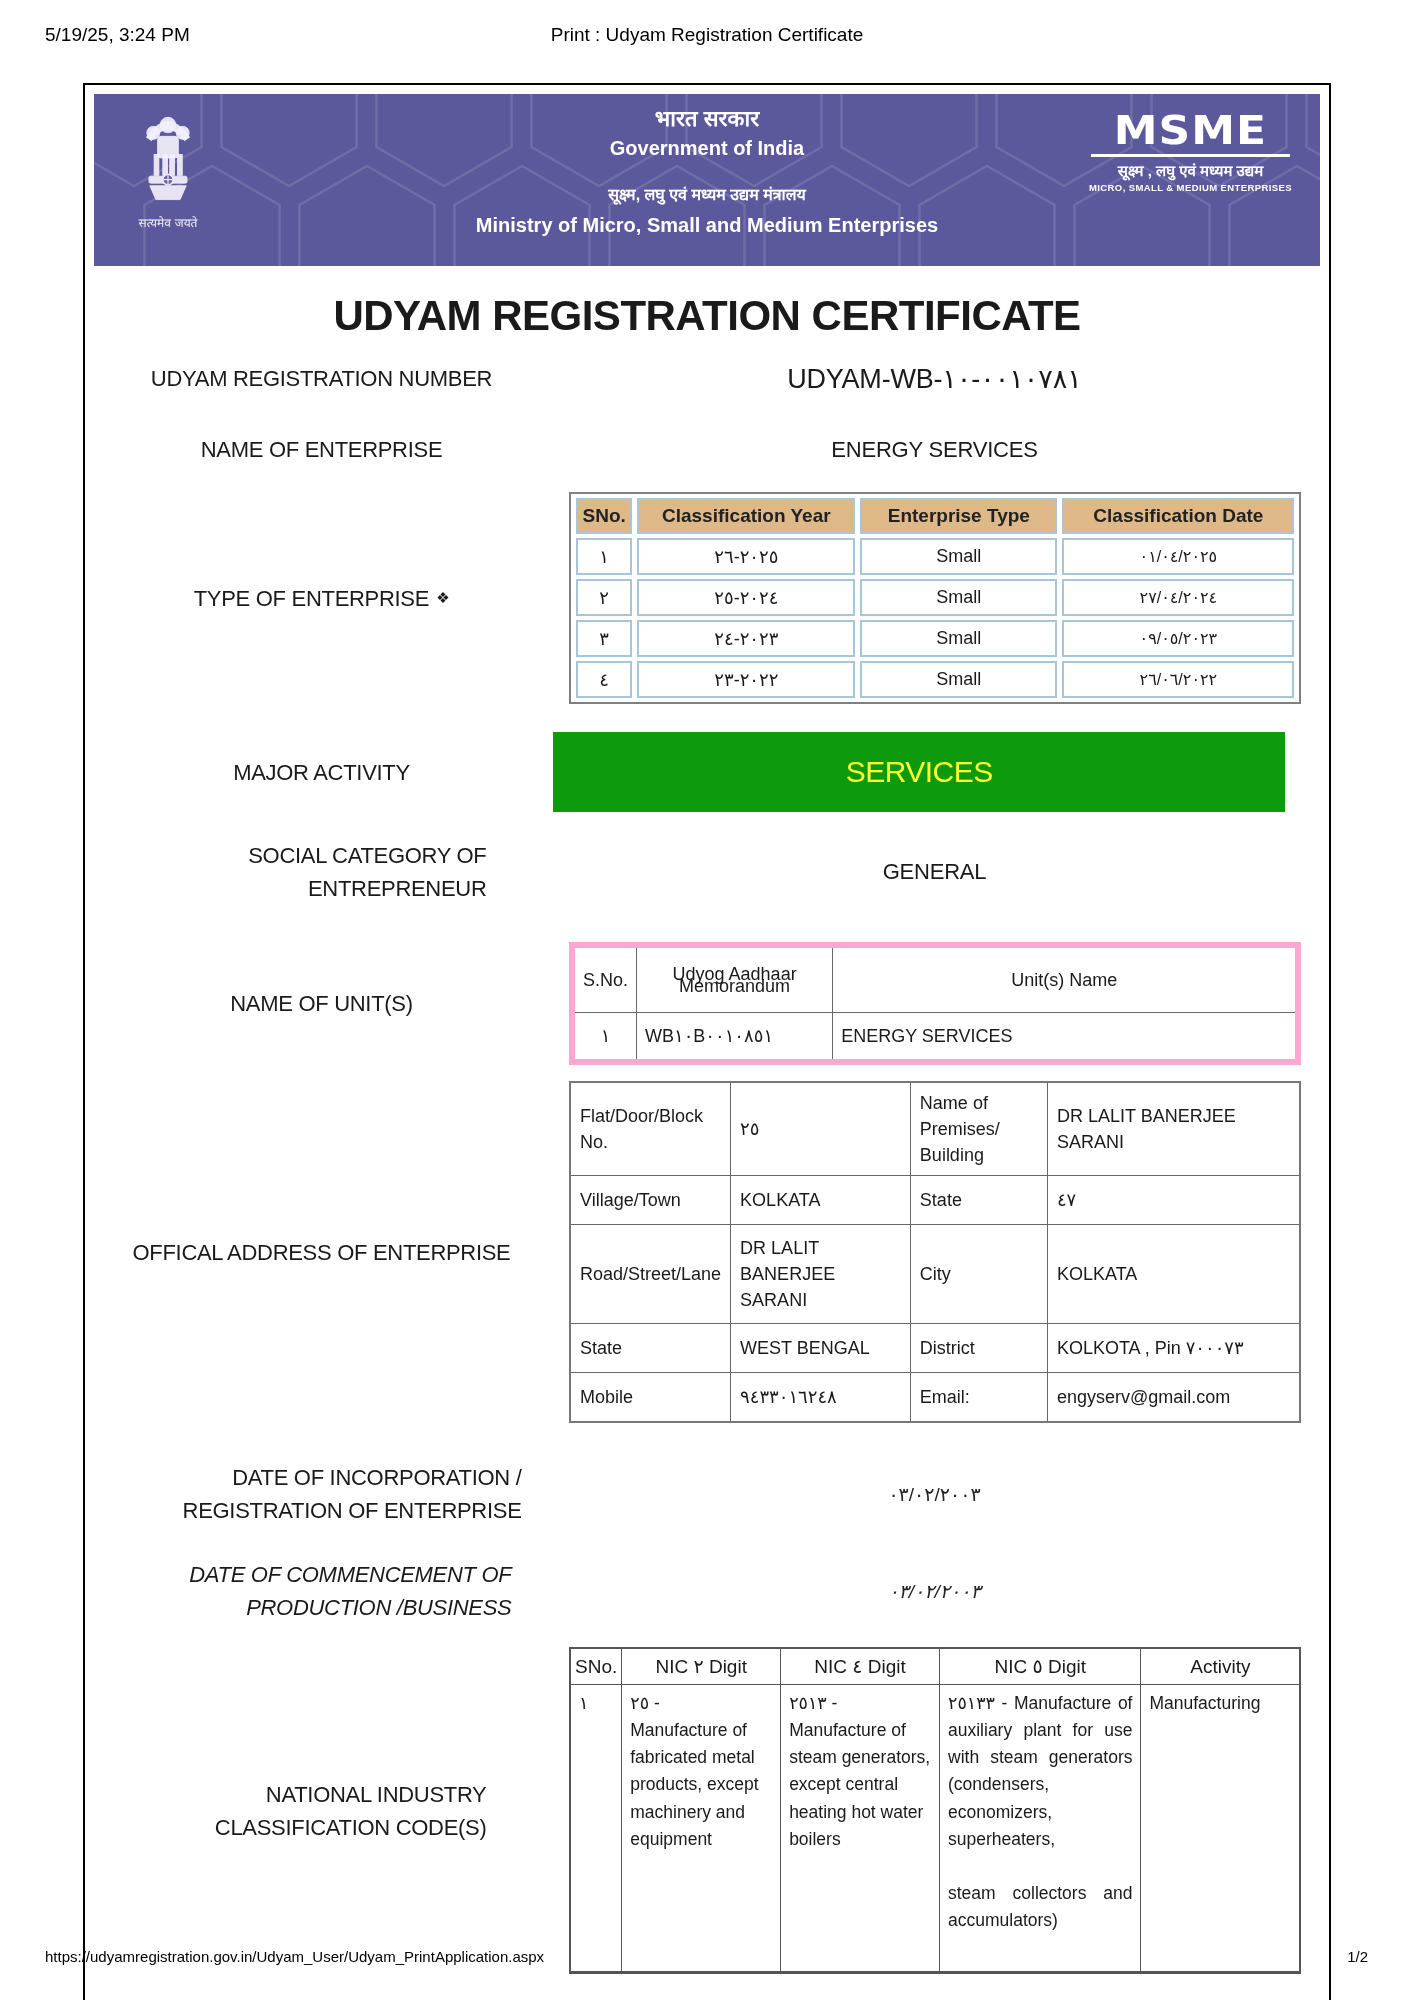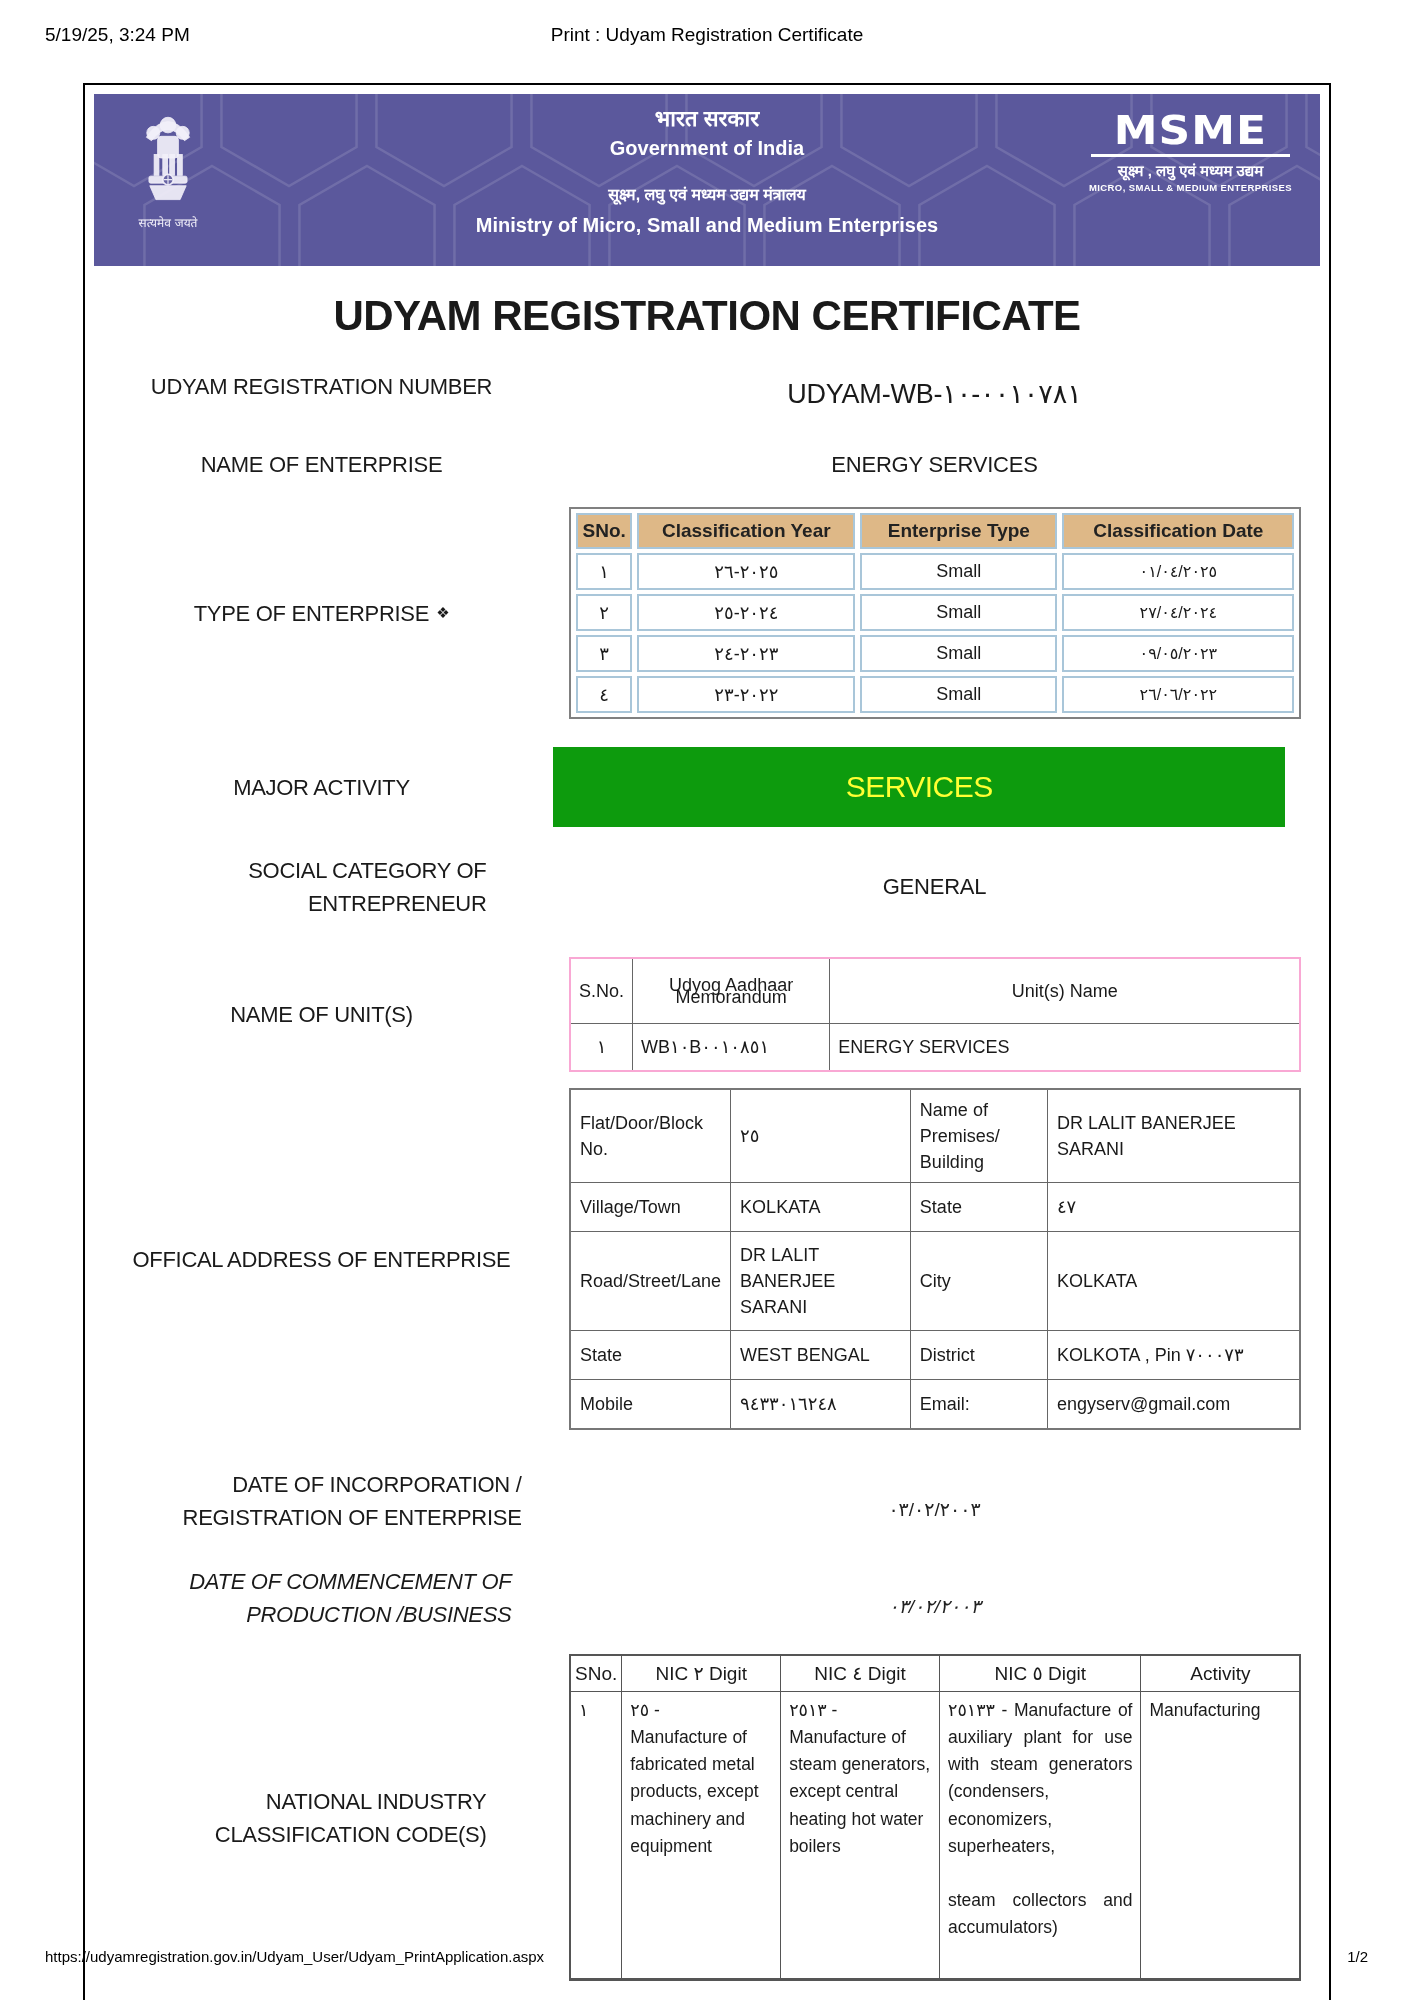--- a/index.html
+++ b/index.html
@@ -1,18 +1,18 @@
 <!DOCTYPE html>
 <html><head>
 <meta charset="utf-8">
 <style>
   html,body{margin:0;padding:0;background:#fff;}
   body{width:1414px;height:2000px;position:relative;overflow:hidden;
        font-family:"Liberation Sans","DejaVu Sans",sans-serif;color:#1a1a1a;}
-  .ar{direction:ltr;unicode-bidi:bidi-override;margin-top:16px;}
+  .ar{direction:ltr;unicode-bidi:bidi-override;}
 
   
   .print-header{position:absolute;top:24px;left:0;width:100%;height:24px;font-size:19px;color:#000;}
   .ph-date{position:absolute;left:45px;top:0;}
   .ph-title{position:absolute;left:0;right:0;top:0;text-align:center;}
   .print-footer{position:absolute;top:1948px;left:45px;right:46px;display:flex;
                 justify-content:space-between;font-size:15px;color:#000;}
 
   
   .frame{position:absolute;left:83px;top:83px;width:1248px;box-sizing:border-box;
@@ -67,21 +67,21 @@
   .type-table td:nth-child(4){font-size:16px;}
   .type-table th:nth-child(1){width:8%}.type-table th:nth-child(2){width:31%}
   .type-table th:nth-child(3){width:28%}.type-table th:nth-child(4){width:33%}
 
   
   .activity-banner{margin-left:4px;width:95%;background:#0d9b0d;height:80px;display:flex;
                    align-items:center;justify-content:center;}
   .activity-banner .txt{color:#ffff33;font-size:30px;letter-spacing:-.5px;}
 
   
-  .units-table{border-collapse:collapse;border:2px solid #f9a8d4;}
+  .units-table{border-collapse:collapse;border:6px solid #f9a8d4;}
   .units-table th,.units-table td{border:1px solid #666;font-weight:400;font-size:18px;padding:3px 8px;}
   .units-table th{text-align:center;height:58px;}
   .units-table th:nth-child(1){width:7%;text-align:left;}
   .units-table th:nth-child(2){width:27%;line-height:.68;}
   .units-table td{height:40px;}
   .units-table td:nth-child(1){text-align:center;}
 
   
   .addr-table{border-collapse:collapse;border:2px solid #777;}
   .addr-table td{border:1px solid #666;font-size:18px;padding:4px 9px;line-height:1.45;}

